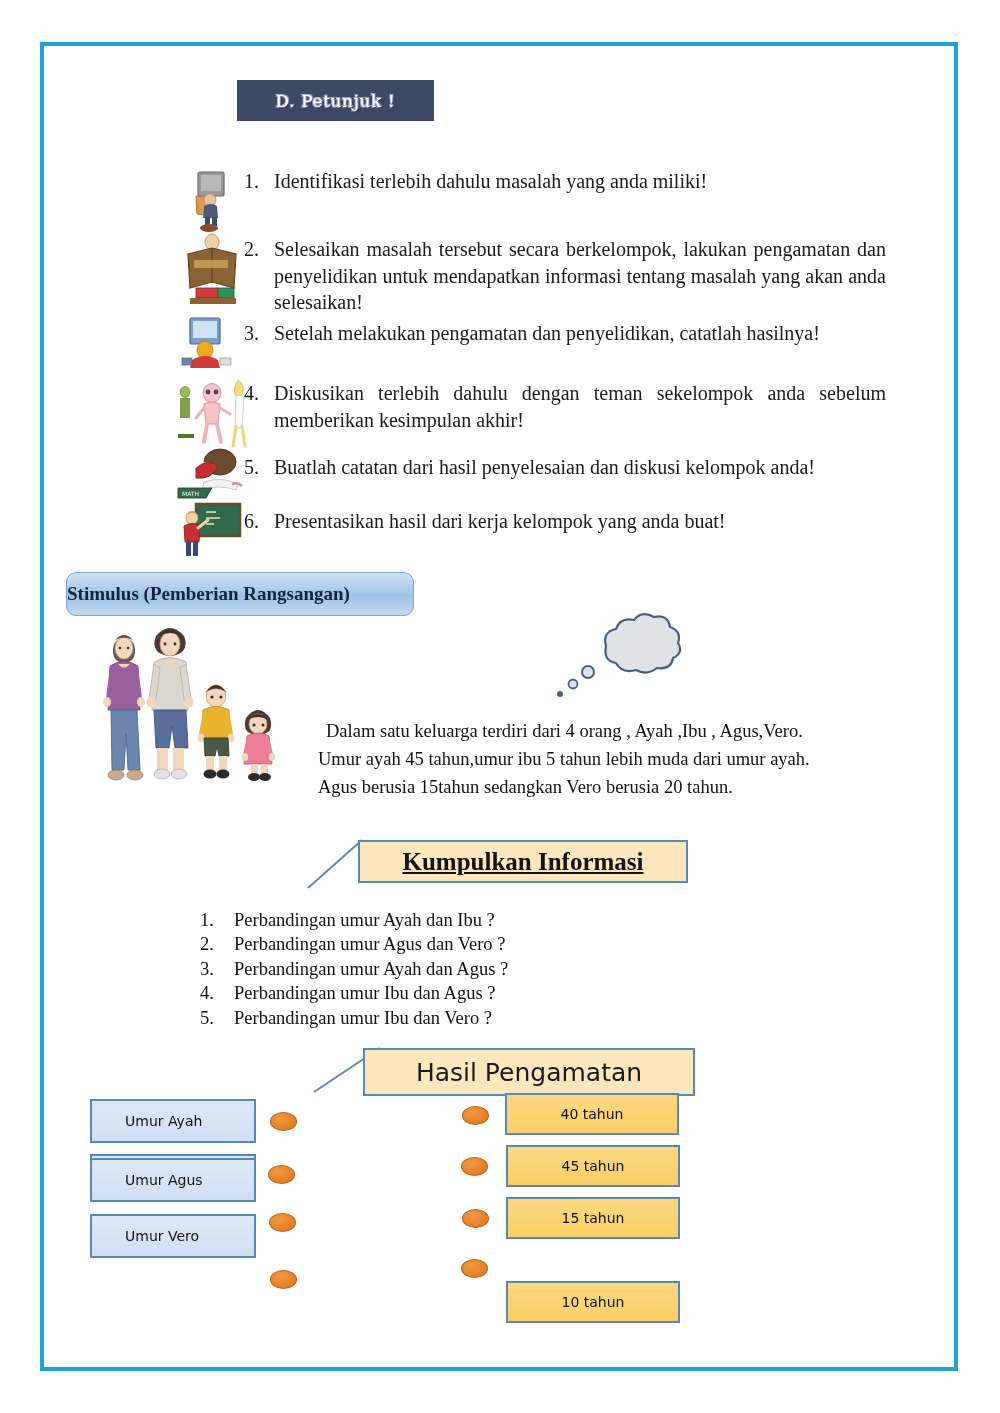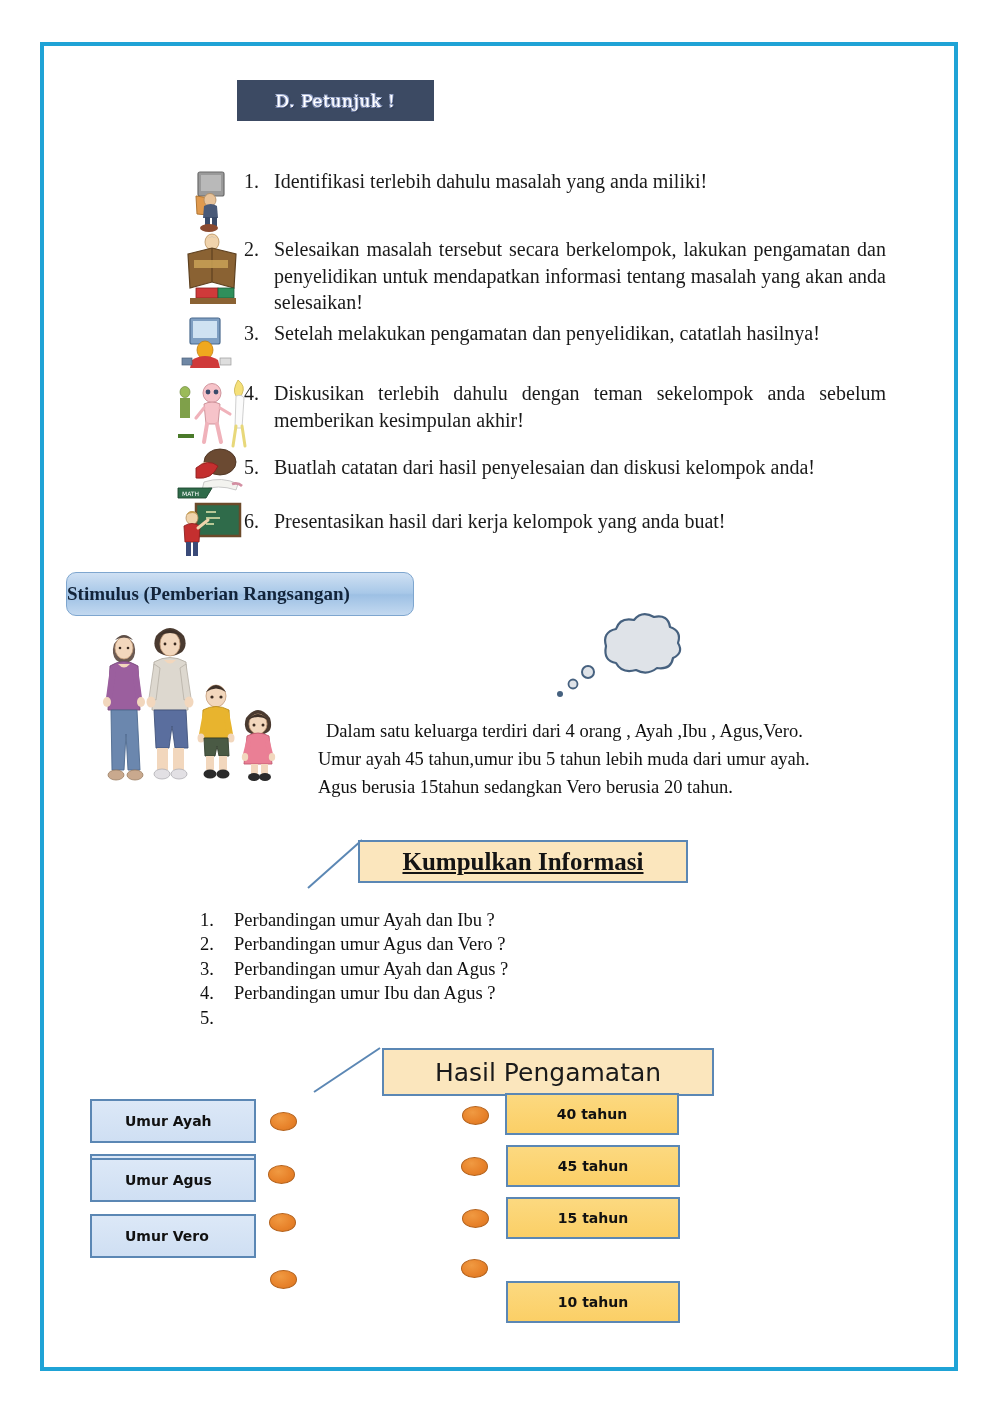--- a/index.html
+++ b/index.html
@@ -169,21 +169,21 @@
   }
   #banner-kumpulkan .banner-label {
     font-family: "Liberation Serif", serif;
     font-weight: bold;
     font-size: 25px;
     color: #141414;
     text-decoration: underline;
     text-underline-offset: 2px;
   }
   #banner-hasil .banner-box {
-    left: 382px; top: 1048px; width: 332px; height: 48px;
+    left: 363px; top: 1048px; width: 332px; height: 48px;
   }
   #banner-hasil .banner-label {
     font-family: "DejaVu Sans", sans-serif;
     font-size: 25px;
     color: #1a1a1a;
   }
 
   
   .questions {
     position: absolute;
@@ -215,21 +215,21 @@
   }
   .match-box.right {
     width: 174px;
     height: 42px;
     background: linear-gradient(to bottom, #fcd980 0%, #fbcf66 100%);
     padding-left: 0;
     justify-content: center;
   }
   .match-label {
     font-family: "DejaVu Sans", sans-serif;
-    font-weight: bold;
+    font-weight: normal;
     font-size: 14px;
     color: #111111;
   }
   .dot {
     position: absolute;
     width: 27px;
     height: 19px;
     border-radius: 50%;
     background: radial-gradient(ellipse at 38% 32%, #f09a42 0%, #e8832b 55%, #d9741f 100%);
     border: 1px solid #b4611a;
@@ -492,20 +492,21 @@
   <div class="q-row">
     <span class="q-num">3.</span>
     <span class="q-text">Perbandingan umur Ayah dan Agus ?</span>
   </div>
   <div class="q-row">
     <span class="q-num">4.</span>
     <span class="q-text">Perbandingan umur Ibu dan Agus ?</span>
   </div>
   <div class="q-row">
     <span class="q-num">5.</span>
+    <span class="q-text">Perbandingan umur Ibu dan Vero ?</span>
   </div>
 </div>
 
 <div class="banner-wrap" id="banner-hasil">
   <svg class="banner-lead" style="left:312px; top:1046px;" width="72" height="48" viewBox="0 0 72 48">
     <line x1="2" y1="46" x2="68" y2="2" stroke="#5b87b4" stroke-width="2"></line>
   </svg>
   <div class="banner-box">
     <span class="banner-label">Hasil Pengamatan</span>
   </div>

